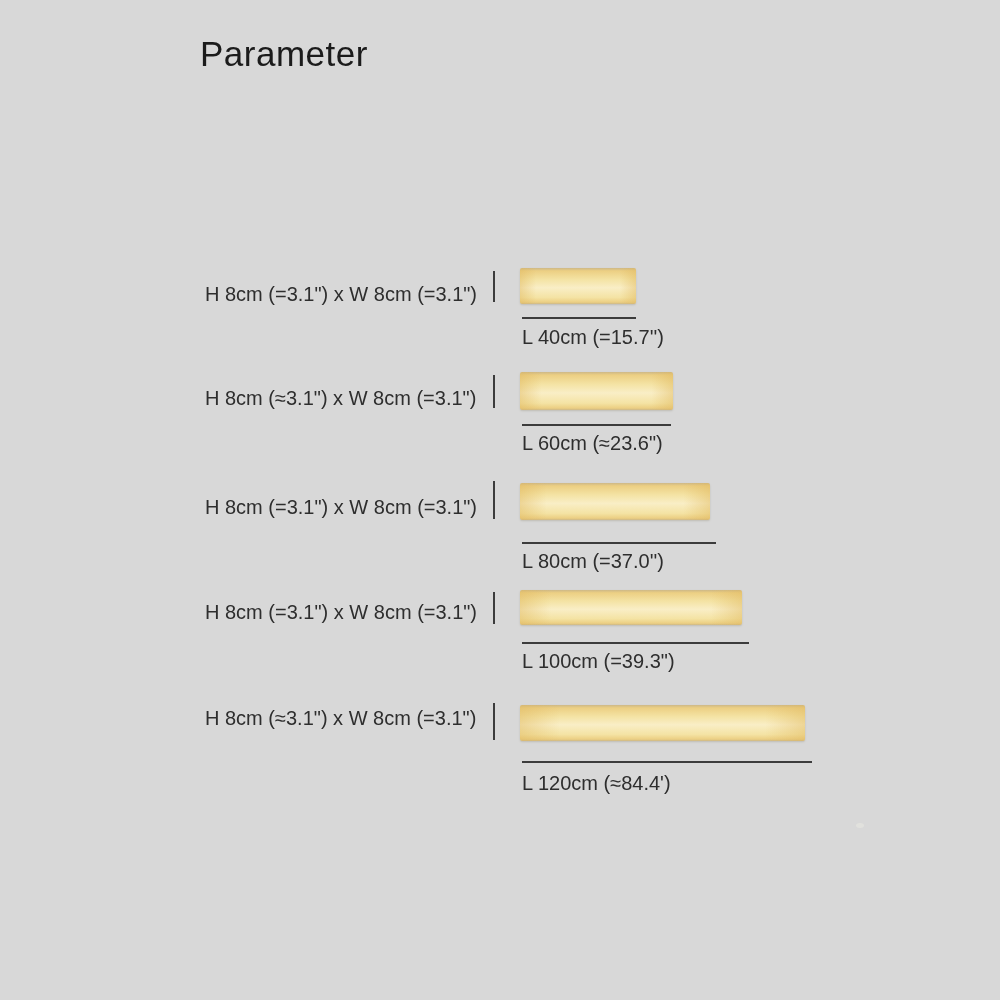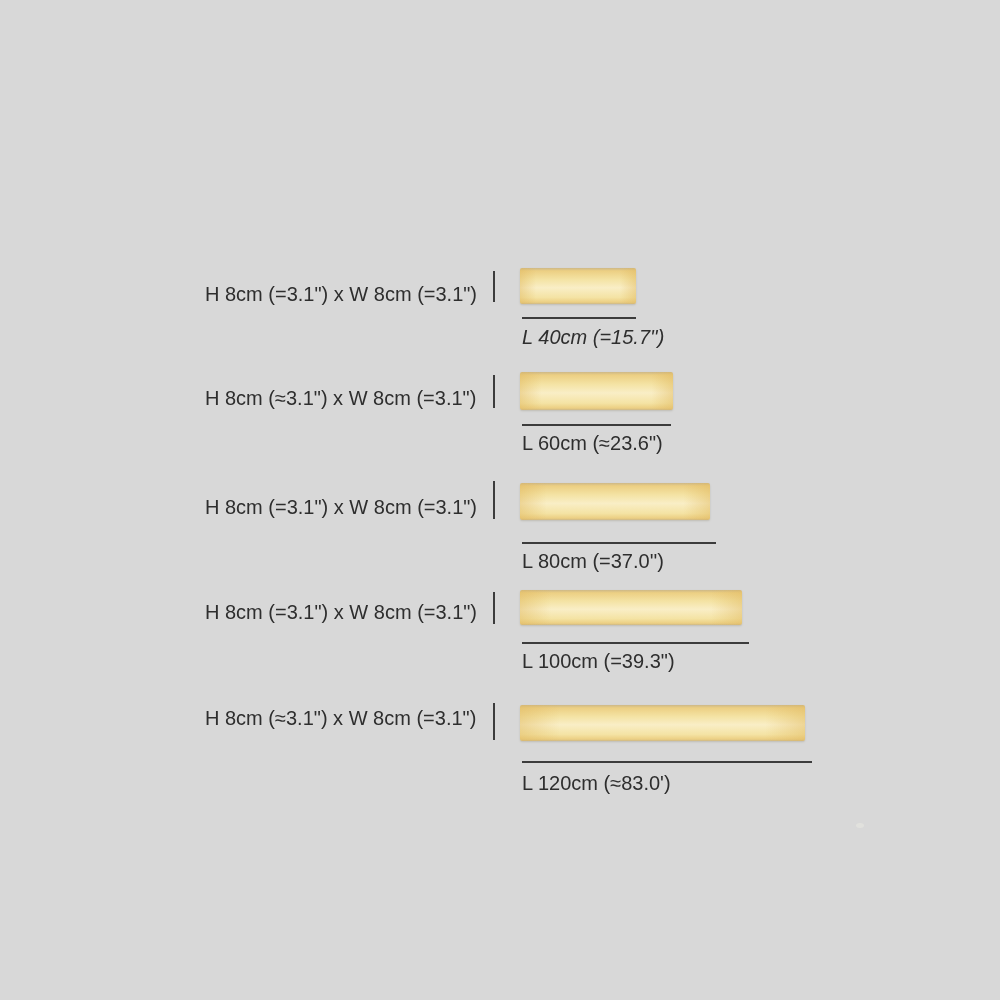--- a/index.html
+++ b/index.html
@@ -66,21 +66,21 @@
     left: 522px;
     font-size: 20px;
     white-space: nowrap;
   }
 
   
   .r1 .dims  { top: 283px; }
   .r1 .vline { top: 271px; height: 31px; }
   .r1 .lamp  { top: 268px; width: 116px; height: 36px; }
   .r1 .hline { top: 317px; width: 114px; }
-  .r1 .len   { top: 326px; font-style: italic; }
+  .r1 .len   { top: 326px; }
   
   .r2 .dims  { top: 387px; }
   .r2 .vline { top: 375px; height: 33px; }
   .r2 .lamp  { top: 372px; width: 153px; height: 38px; }
   .r2 .hline { top: 424px; width: 149px; }
   .r2 .len   { top: 432px; }
   
   .r3 .dims  { top: 496px; }
   .r3 .vline { top: 481px; height: 38px; }
   .r3 .lamp  { top: 483px; width: 190px; height: 37px; }
@@ -107,20 +107,21 @@
     height: 5px;
     border-radius: 50%;
     background: #e4e4de;
     opacity: 0.8;
   }
 </style>
 </head>
 <body>
 
 <div id="stage">
+  <div class="title">Parameter</div>
 
   <div class="row r1">
     <div class="dims">H 8cm (=3.1") x W 8cm (=3.1")</div>
     <div class="vline"></div>
     <div class="lamp"></div>
     <div class="hline"></div>
     <div class="len">L 40cm (=15.7'')</div>
   </div>
 
   <div class="row r2">
@@ -145,17 +146,17 @@
     <div class="lamp"></div>
     <div class="hline"></div>
     <div class="len">L 100cm (=39.3")</div>
   </div>
 
   <div class="row r5">
     <div class="dims">H 8cm (≈3.1") x W 8cm (=3.1")</div>
     <div class="vline"></div>
     <div class="lamp"></div>
     <div class="hline"></div>
-    <div class="len">L 120cm (≈83.0')</div>
+    <div class="len">L 120cm (≈84.4')</div>
   </div>
 
   <div class="smudge"></div>
 </div>
 
 </body></html>

